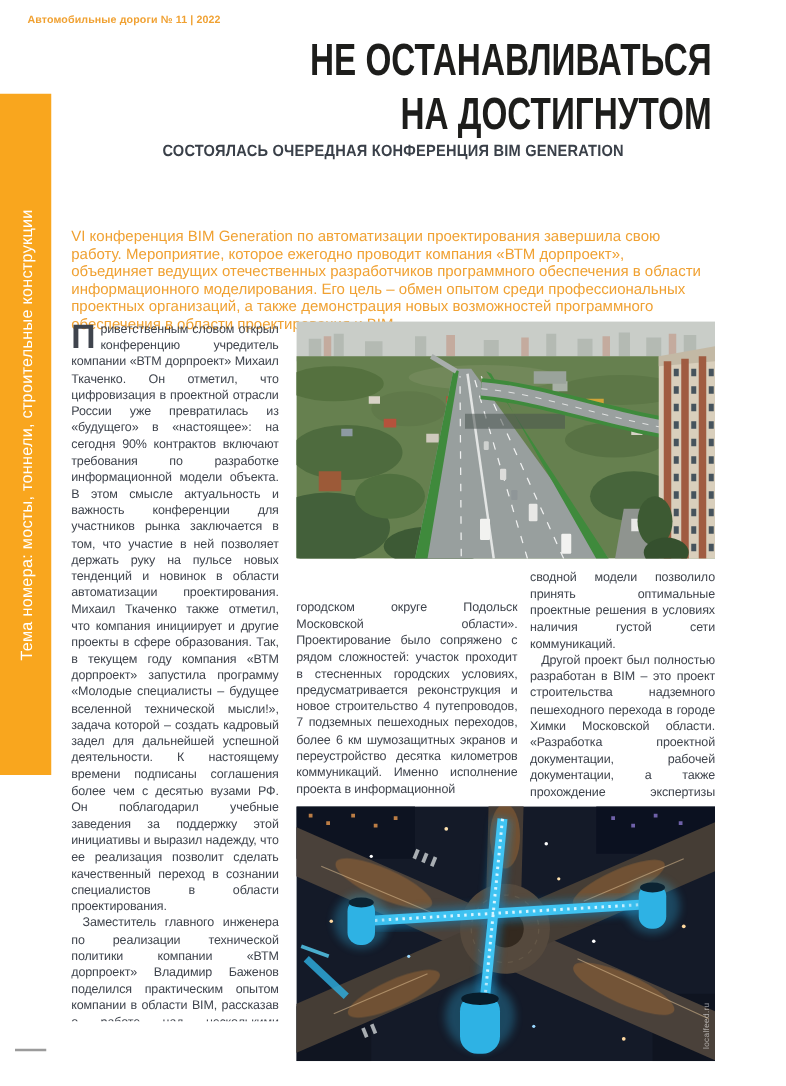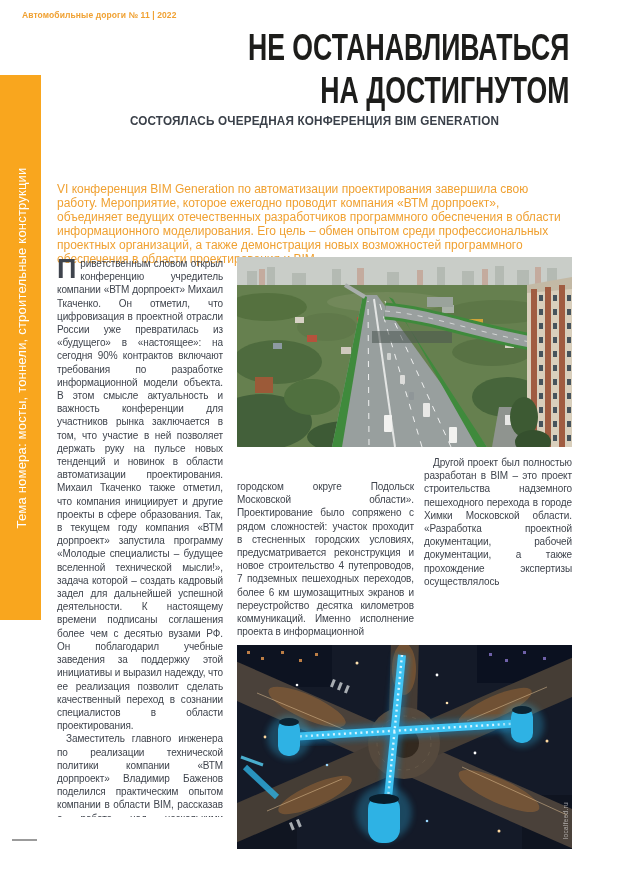--- a/index.html
+++ b/index.html
@@ -216,20 +216,21 @@
         <ellipse cx="296" cy="185" rx="18" ry="12" fill="#35502e"></ellipse>
       </g>
     </svg>
   </div>
 
   <div class="body-col col-mid">
     <p>городском округе Подольск Московской области». Проектирование было сопряжено с рядом сложностей: участок проходит в стесненных городских условиях, предусматривается реконструкция и новое строительство 4 путепроводов, 7 подземных пешеходных переходов, более 6 км шумозащитных экранов и переустройство десятка километров коммуникаций. Именно исполнение проекта в информационной</p>
   </div>
 
   <div class="body-col col-right">
+    <p>сводной модели позволило принять оптимальные проектные решения в условиях наличия густой сети коммуникаций.</p>
     <p class="indent">Другой проект был полностью разработан в BIM – это проект строительства надземного пешеходного перехода в городе Химки Московской области. «Разработка проектной документации, рабочей документации, а также прохождение экспертизы осуществлялось</p>
   </div>
 
   <div class="photo photo-night">
     <svg width="335" height="204" viewBox="0 0 335 204" preserveAspectRatio="none">
       <defs>
         <filter id="glow" x="-60%" y="-60%" width="220%" height="220%">
           <feGaussianBlur stdDeviation="3.2"></feGaussianBlur>
         </filter>
       </defs>

